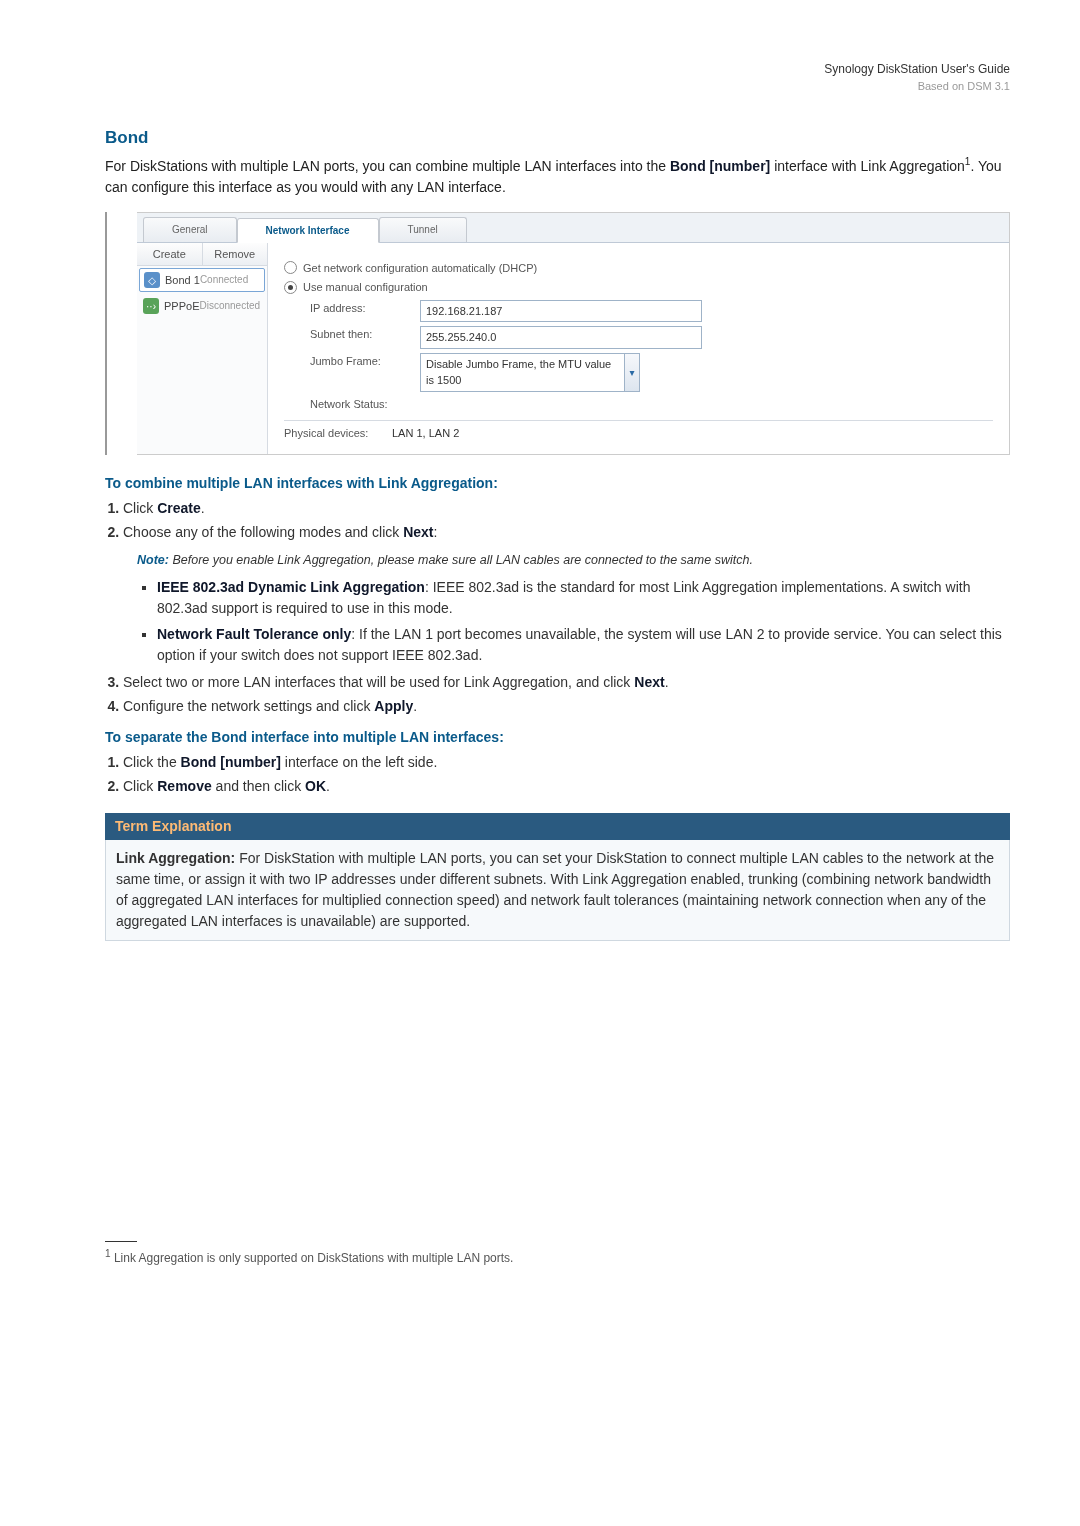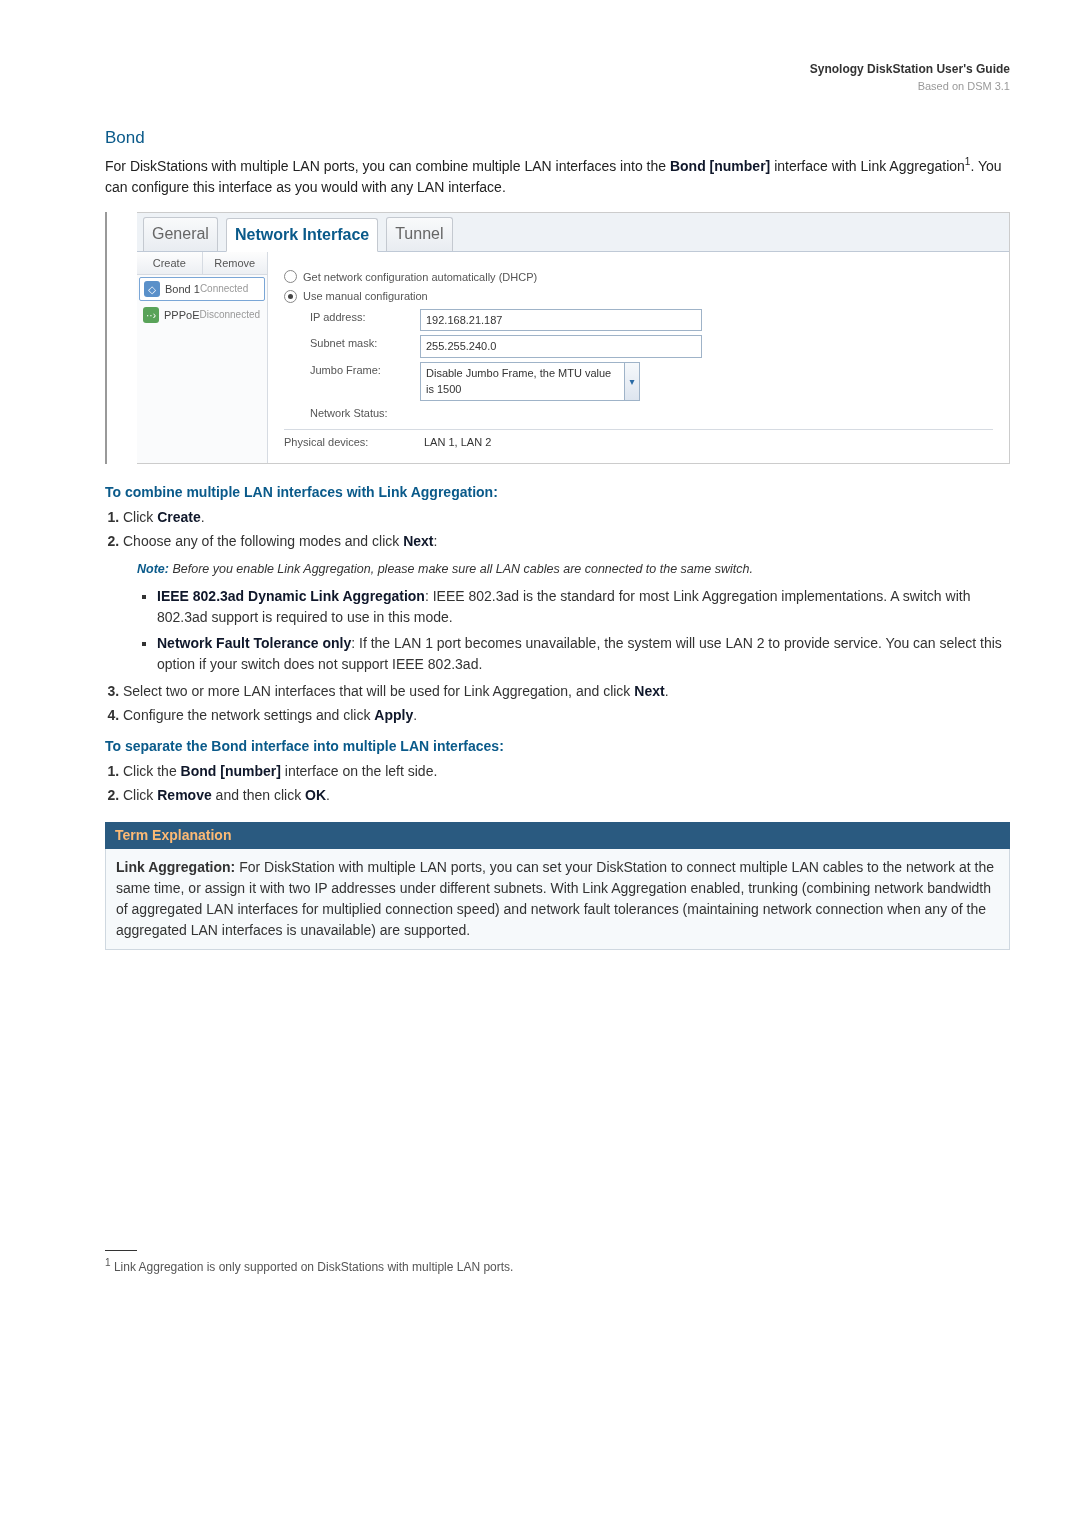--- a/index.html
+++ b/index.html
@@ -16,26 +16,26 @@
     min-height: 1526px;
     position: relative;
     box-sizing: border-box;
     padding: 60px 70px 40px 105px;
   }
   .header-right {
     text-align: right;
     font-size: 12px;
     margin-bottom: 30px;
   }
-  .header-title { font-weight: bold; color: #333; }
+  .header-title { font-weight: normal; color: #333; }
   .header-sub { color: #999; font-size: 11px; }
   .section-title {
     color: #0a5a8a;
     font-size: 17px;
-    font-weight: normal;
+    font-weight: bold;
     margin: 8px 0 4px 0;
   }
   .body-text { font-size: 14px; color: #222; }
   .orange-bold { color: #0f172a; font-weight: bold; }
   sup { font-size: 10px; }
 
   
   .screenshot {
     border-left: 2px solid #999;
     margin: 14px 0 18px 0;
@@ -49,27 +49,27 @@
     font-size: 11px;
     color: #555;
   }
   .ss-tabs {
     display: flex;
     border-bottom: 1px solid #bfc9d6;
     background: #eef2f6;
     padding: 4px 6px 0 6px;
   }
   .ss-tab {
-    padding: 4px 8px;
-    margin-right: 8px;
+    padding: 4px 28px;
+    margin-right: 0;
     border: 1px solid #c4c9d0;
     border-bottom: none;
     border-radius: 3px 3px 0 0;
     background: linear-gradient(#f9fafb, #e8ecf1);
-    font-size: 16px;
+    font-size: 10px;
     color: #666;
   }
   .ss-tab.active {
     color: #0a5a8a;
     font-weight: bold;
     background: #fff;
     border-bottom: 1px solid #fff;
     position: relative;
     top: 1px;
   }
@@ -247,35 +247,35 @@
             <span class="ss-radio">
                 <span class="dot"></span>
               </span>
             <span>Use manual configuration</span>
           </div>
           <div class="ss-field-row">
             <span class="ss-label">IP address:</span>
             <span class="ss-input">192.168.21.187</span>
           </div>
           <div class="ss-field-row">
-            <span class="ss-label">Subnet mask:</span>
+            <span class="ss-label">Subnet then:</span>
             <span class="ss-input">255.255.240.0</span>
           </div>
           <div class="ss-field-row">
             <span class="ss-label">Jumbo Frame:</span>
             <span class="ss-select">
               <span class="ss-input">Disable Jumbo Frame, the MTU value is 1500</span>
               <span class="arrow">▾</span>
             </span>
           </div>
           <div class="ss-field-row">
             <span class="ss-label">Network Status:</span>
           </div>
           <div class="ss-physical">
-            <span class="ss-label" style="width:140px;">Physical devices:</span>
+            <span class="ss-label" style="width:108px;">Physical devices:</span>
             <span class="ss-pv">LAN 1, LAN 2</span>
           </div>
         </div>
       </div>
     </div>
   </div>
 
   <div class="instr-heading">To combine multiple LAN interfaces with Link Aggregation:</div>
   <ol class="steps">
     <li>

